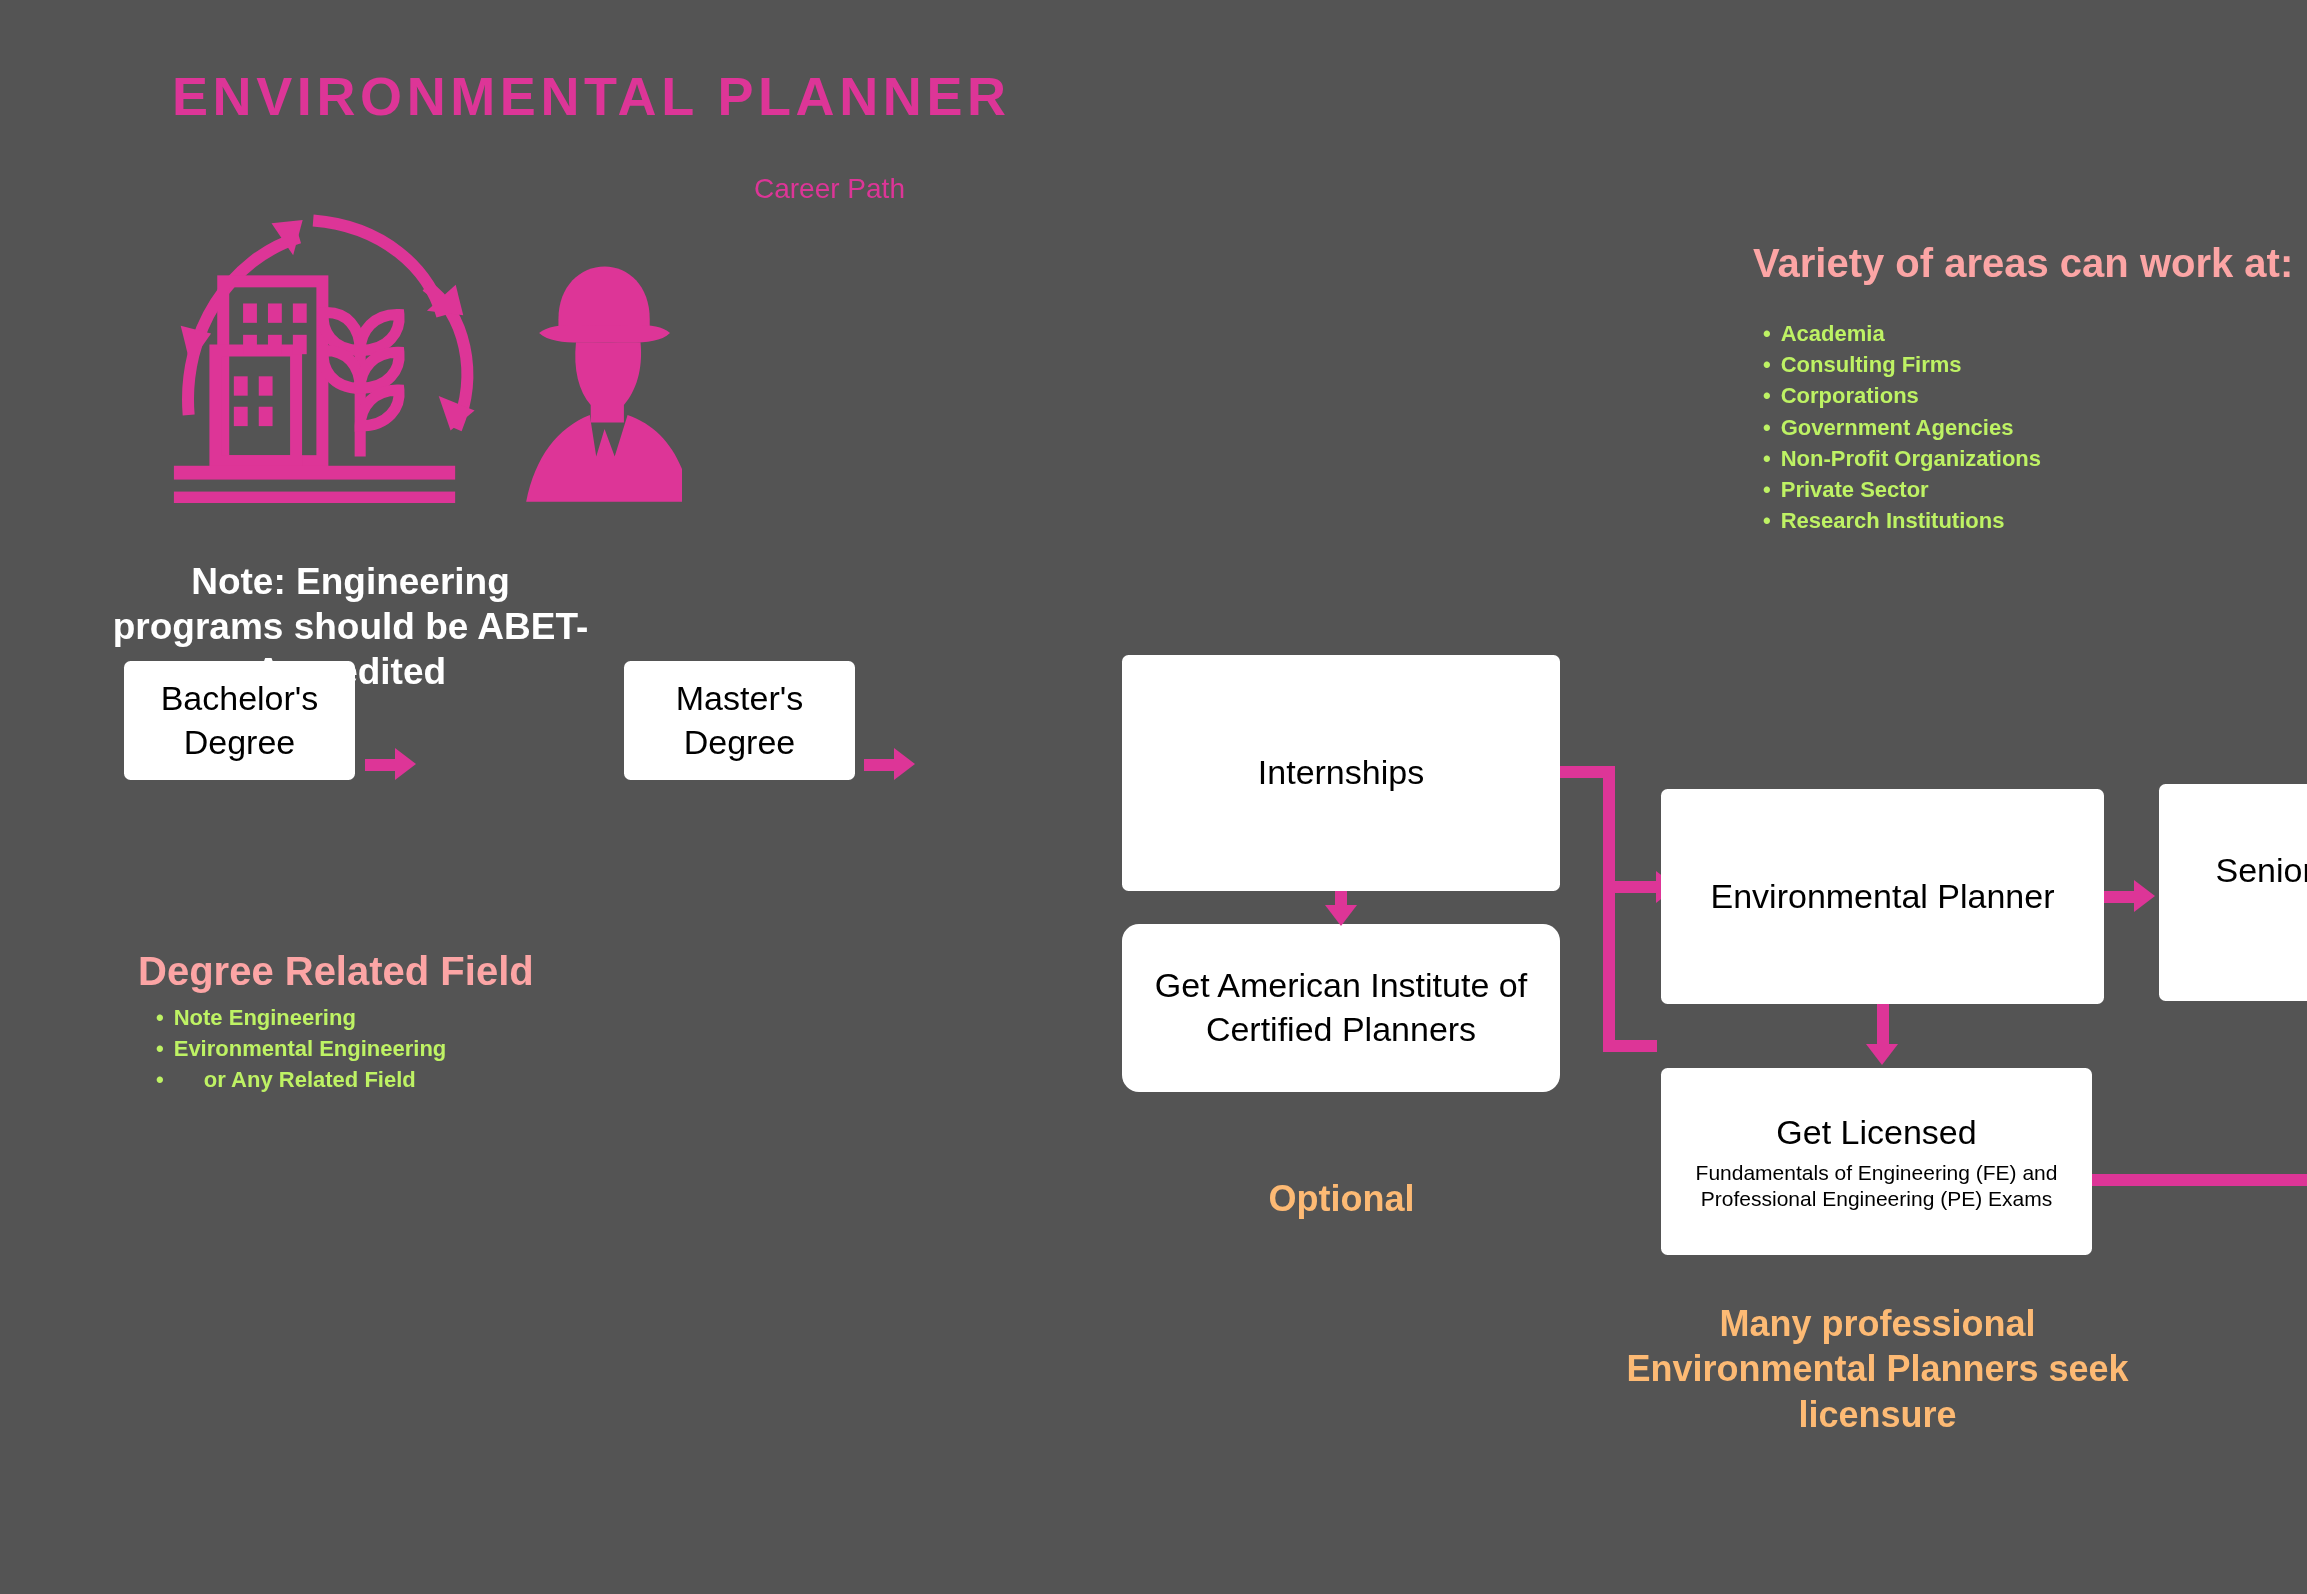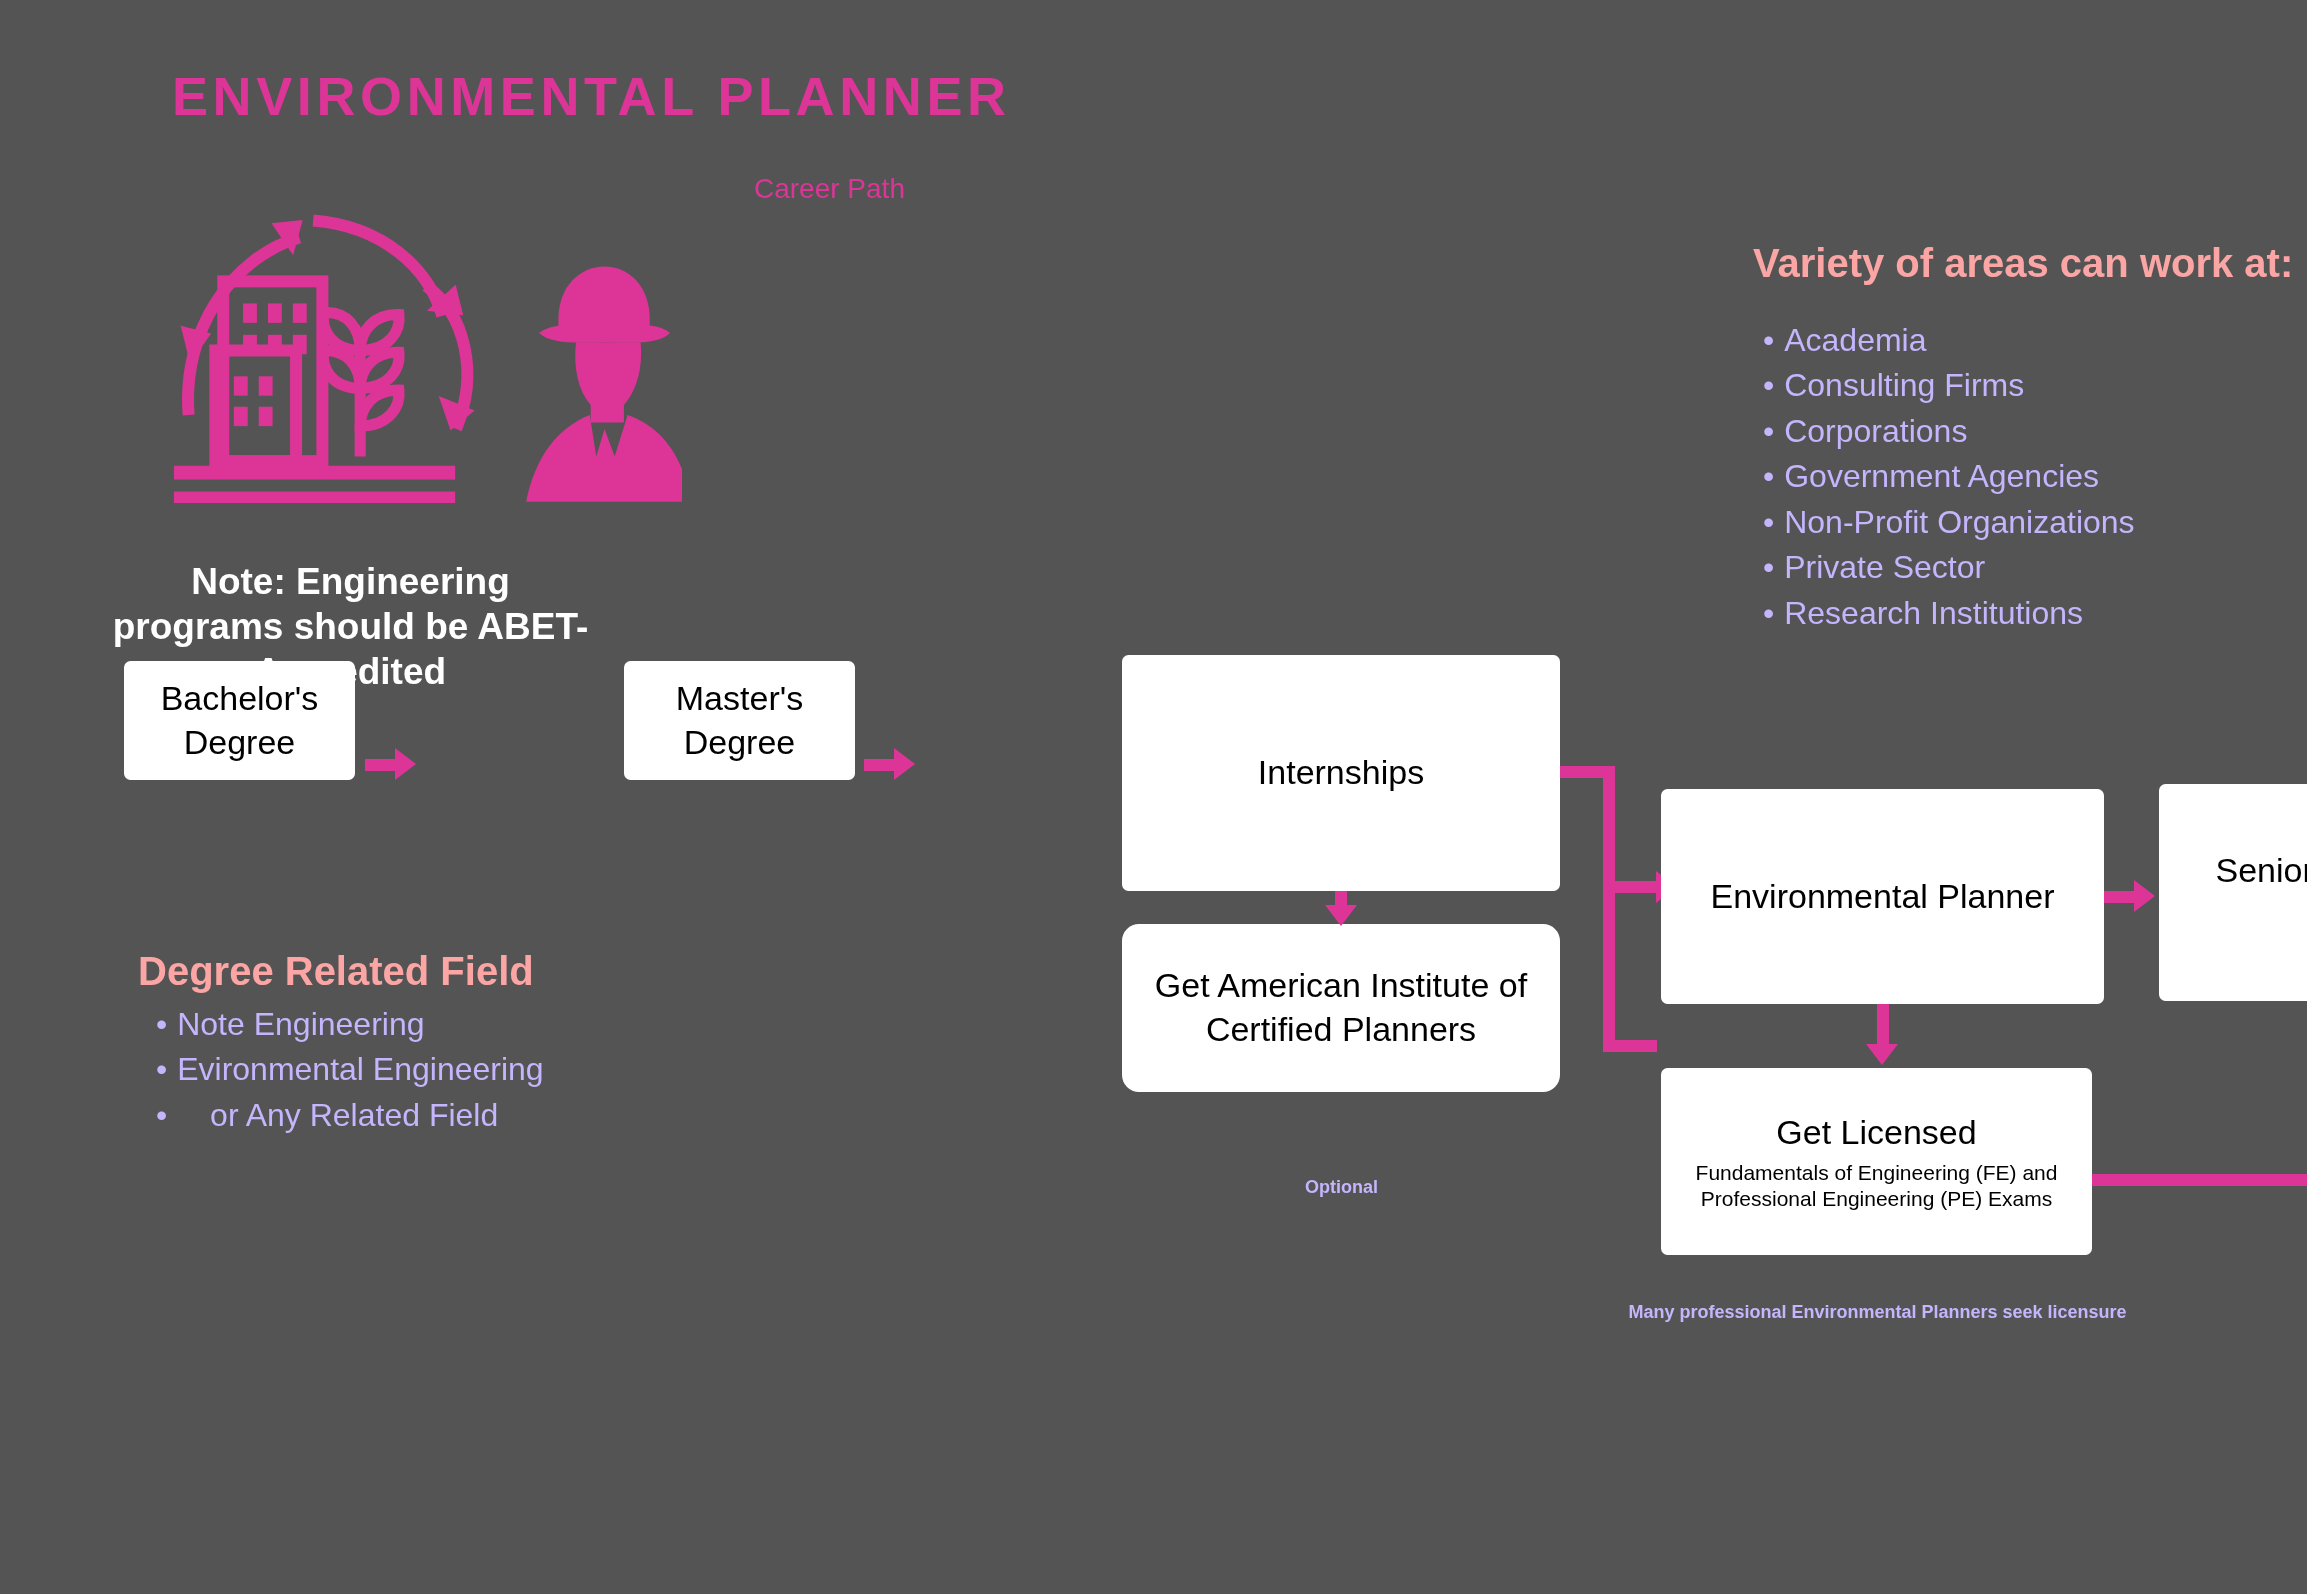--- a/index.html
+++ b/index.html
@@ -31,27 +31,27 @@
   .note{
     position:absolute;color:#ffffff;font-weight:bold;
     font-size:37px;line-height:1.22;text-align:center;
   }
   .sec-head{
     position:absolute;color:#fca5a5;font-weight:bold;
     font-size:40px;line-height:1.2;white-space:nowrap;
   }
   .blist{
     position:absolute;margin:0;padding:0;list-style:none;
-    color:#c4b5fd;font-size:32px;line-height:1.42;font-weight:400;
+    color:#bef264;font-size:22px;line-height:1.42;font-weight:700;
   }
   .blist li{white-space:nowrap;}
   .blist li::before{content:"\2022";margin-right:10px;}
   .cap{
-    position:absolute;color:#c4b5fd;font-weight:bold;
-    font-size:18px;line-height:1.26;text-align:center;
+    position:absolute;color:#fdba74;font-weight:bold;
+    font-size:36px;line-height:1.26;text-align:center;
   }
 
   
   .box{
     position:absolute;background:#ffffff;border-radius:6.5px;
     display:flex;flex-direction:column;align-items:center;
     justify-content:center;text-align:center;color:#000000;
     box-sizing:border-box;padding:4.6px 8.3px;
   }
   .box .t{font-size:34px;line-height:1.28;font-weight:400;}

